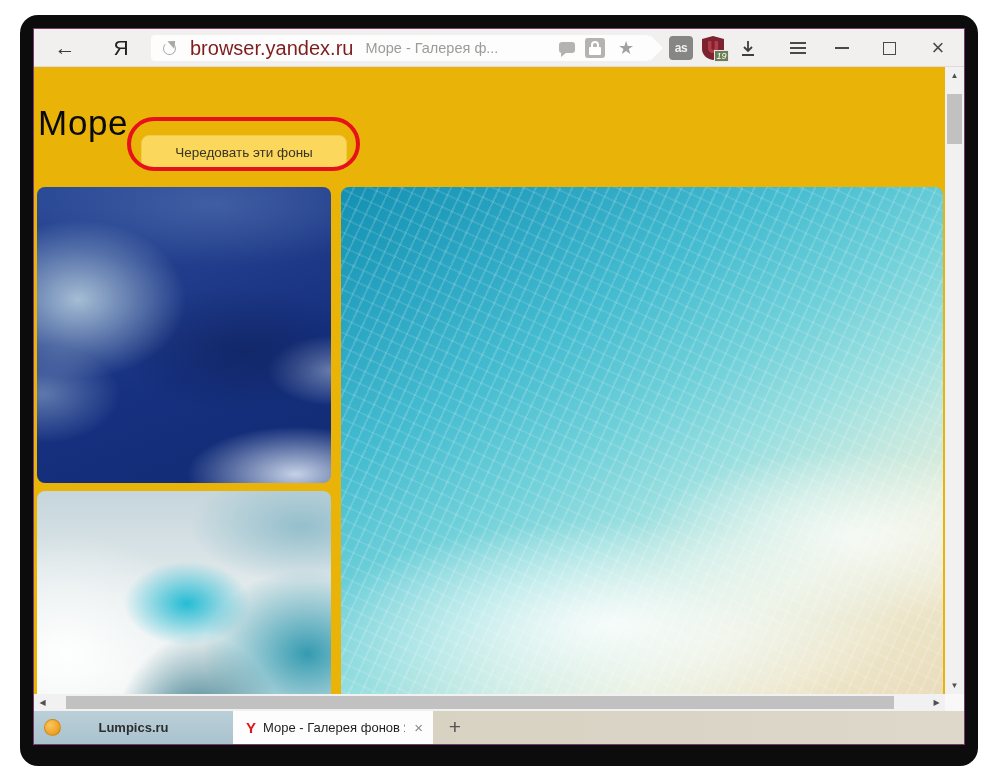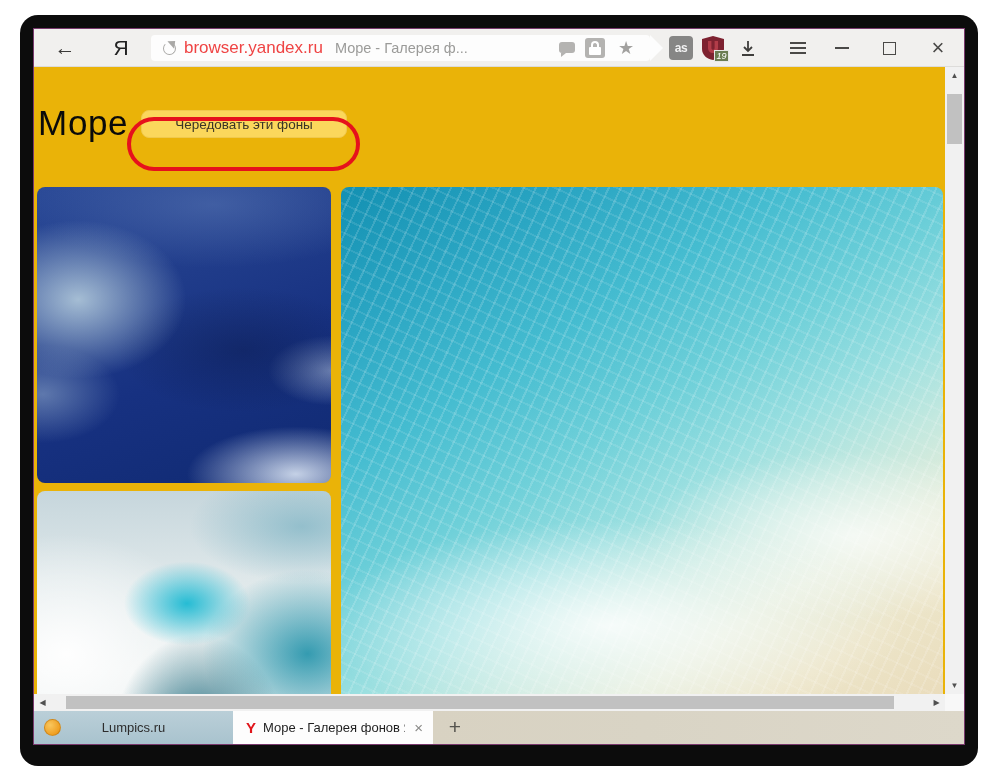--- a/index.html
+++ b/index.html
@@ -21,21 +21,21 @@
   .addressbar { position:absolute; left:117px; top:6px; width:499px; height:26px;
                 background:#fdfdfd; border-radius:4px; display:flex; align-items:center; }
   .addressbar::after { content:""; position:absolute; right:-13px; top:0;
                 border-top:13px solid transparent; border-bottom:13px solid transparent;
                 border-left:13px solid #fdfdfd; }
   .reload { margin-left:12px; width:13px; height:13px; border:1.7px solid #a9a8a6;
             border-radius:50%; border-top-color:transparent; position:relative; flex:none;}
   .reload::after { content:""; position:absolute; right:-3px; top:-3px;
             border-left:5px solid transparent; border-right:5px solid transparent;
             border-bottom:6px solid #a9a8a6; transform:rotate(48deg); }
-  .url { margin-left:8px; font-size:17px; color:#ef4444; white-space:nowrap; }
+  .url { margin-left:14px; font-size:20px; color:#7f1d1d; white-space:nowrap; }
   .urltitle { margin-left:12px; font-size:14.5px; color:#9b9b99; white-space:nowrap; }
   .bubble { position:absolute; left:408px; top:7px; width:16px; height:11px;
             background:#b4b3b1; border-radius:3px; }
   .bubble::after { content:""; position:absolute; left:2px; bottom:-4px;
             border-top:4px solid #b4b3b1; border-right:5px solid transparent; }
   .lockbox { position:absolute; left:434px; top:3px; width:20px; height:20px;
              background:#b4b3b1; border-radius:3px; }
   .lockbox .shackle { position:absolute; left:6px; top:3px; width:8px; height:7px;
              border:2px solid #fff; border-bottom:none; border-radius:5px 5px 0 0; }
   .lockbox .body { position:absolute; left:4px; top:9px; width:12px; height:8px;
@@ -57,21 +57,21 @@
   .maxbtn { left:843px; top:8px; width:24px; height:22px; }
   .maxbtn i { display:block; width:13px; height:13px; border:1.6px solid #4a4947; }
   .closebtn { left:892px; top:7px; width:24px; height:24px; font-size:22px;
               color:#4a4947; font-weight:400; }
 
   
   .main { flex:1; display:flex; overflow:hidden; background:#fff; }
   .viewport { position:relative; flex:1; overflow:hidden; background:#eab308; }
   .heading { position:absolute; left:4px; top:36px; font-size:35px; font-weight:400;
              letter-spacing:0.5px; color:#0a0a0a; }
-  .rotate-btn { position:absolute; left:107px; top:43px; width:206px; height:28px;
+  .rotate-btn { position:absolute; left:107px; top:68px; width:206px; height:35px;
              background:#fbd75c; border:1px solid #f0c94e; border-radius:8px;
              display:flex; align-items:center; justify-content:center;
              font-size:13.5px; color:#3a3426; }
   .annotation { position:absolute; left:93px; top:50px; width:233px; height:54px;
              border:4px solid #e6111c; border-radius:27px; pointer-events:none; }
   .thumb-img { position:absolute; border-radius:8px; }
   .img1 { left:3px; top:120px; width:294px; height:296px;
     background:
       radial-gradient(ellipse 150px 110px at 14% 38%, rgba(172,196,216,.95), rgba(172,196,216,0) 72%),
       radial-gradient(ellipse 110px 70px at 2% 70%, rgba(140,165,200,.6), rgba(140,165,200,0) 70%),
@@ -112,21 +112,21 @@
   .h-thumb { position:absolute; left:15px; top:2px; width:828px; height:13px; background:#c1c1c1; }
   .h-corner { width:19px; flex:none; background:#f8f8f8; }
 
   
   .tabbar { height:33px; flex:none; display:flex; }
   .tab-inactive { width:199px; flex:none; position:relative; display:flex; align-items:center;
            background:linear-gradient(180deg,#bacfd8 0%, #a9c3ce 100%); }
   .favicon-lumpics { position:absolute; left:10px; top:8px; width:17px; height:17px;
            border-radius:50%; background:radial-gradient(circle at 35% 35%, #f9c75e, #ef9f22 70%, #db8c15);
            border:1px solid rgba(180,110,10,.5); }
-  .tab-inactive .label { margin:0 auto; font-size:13px; color:#2d2d2d; }
+  .tab-inactive .label { margin:0 auto; font-size:13px; color:#2d2d2d;font-weight:bold; }
   .tab-active { width:200px; flex:none; background:#fdfdfd; display:flex; align-items:center;
            padding:0 8px 0 13px; gap:7px; }
   .favicon-y { color:#e0151b; font-weight:bold; font-size:15px; flex:none; }
   .tab-active .label { flex:1; font-size:13px; color:#1f1f1f; white-space:nowrap;
            overflow:hidden; }
   .tab-close { flex:none; font-size:15px; color:#8a8a88; padding:0 2px; }
   .tab-rest { flex:1; position:relative;
            background:linear-gradient(90deg,#d8d2c2 0%, #d9d4c5 40%, #ddd8ca 100%); }
   .newtab { position:absolute; left:8px; top:2px; width:28px; height:28px; display:flex;
            align-items:center; justify-content:center; font-size:21px; color:#55544f;

